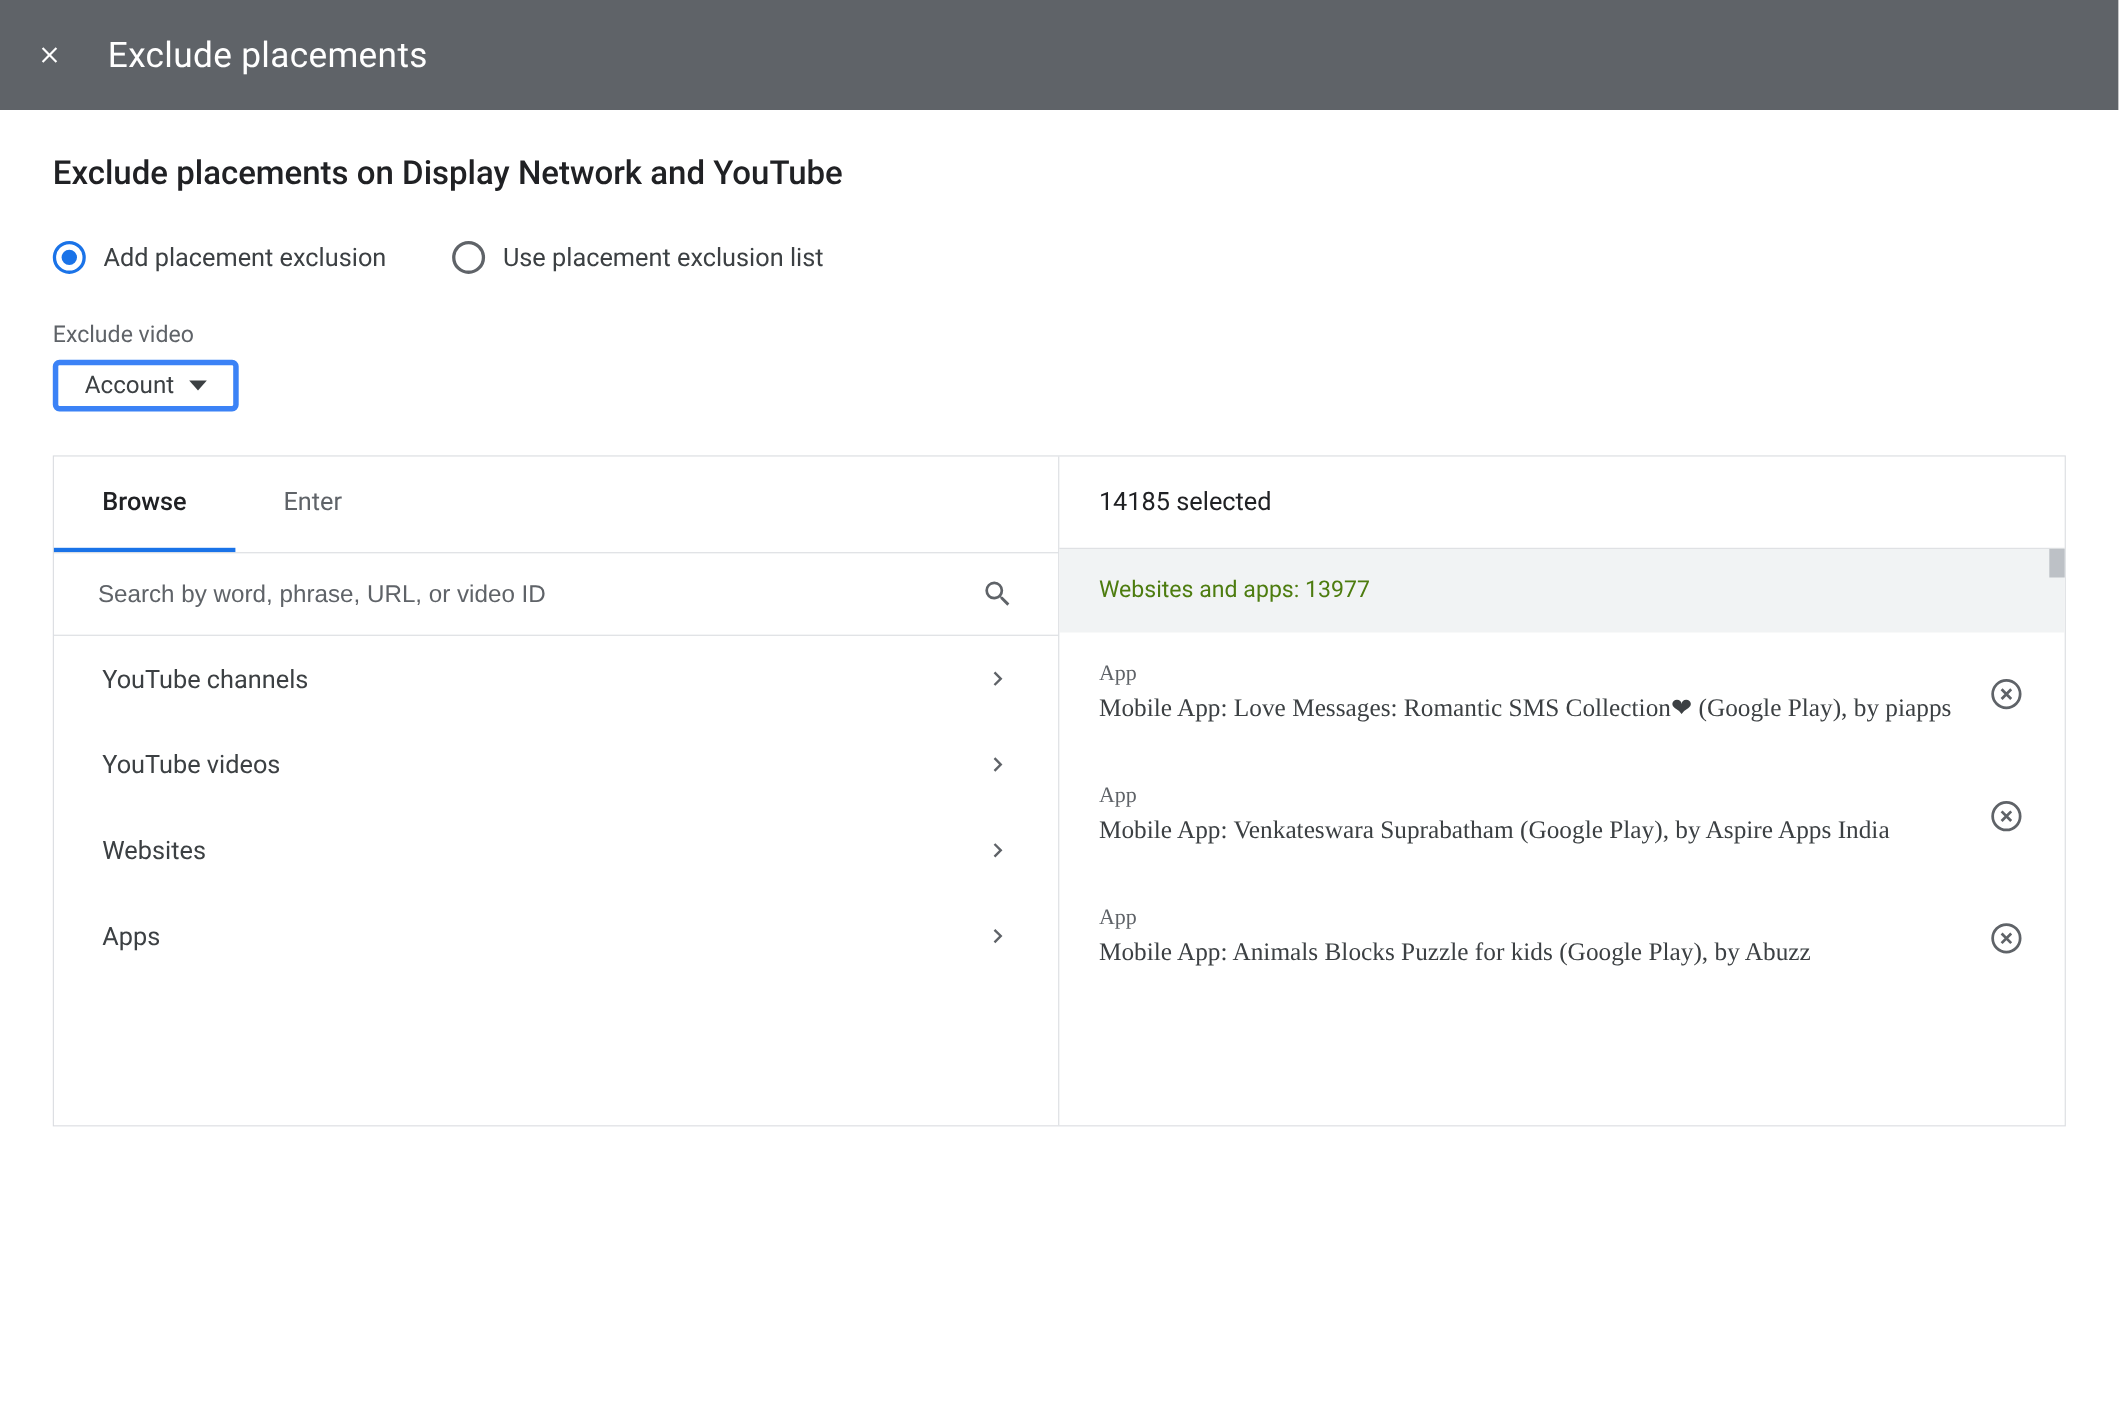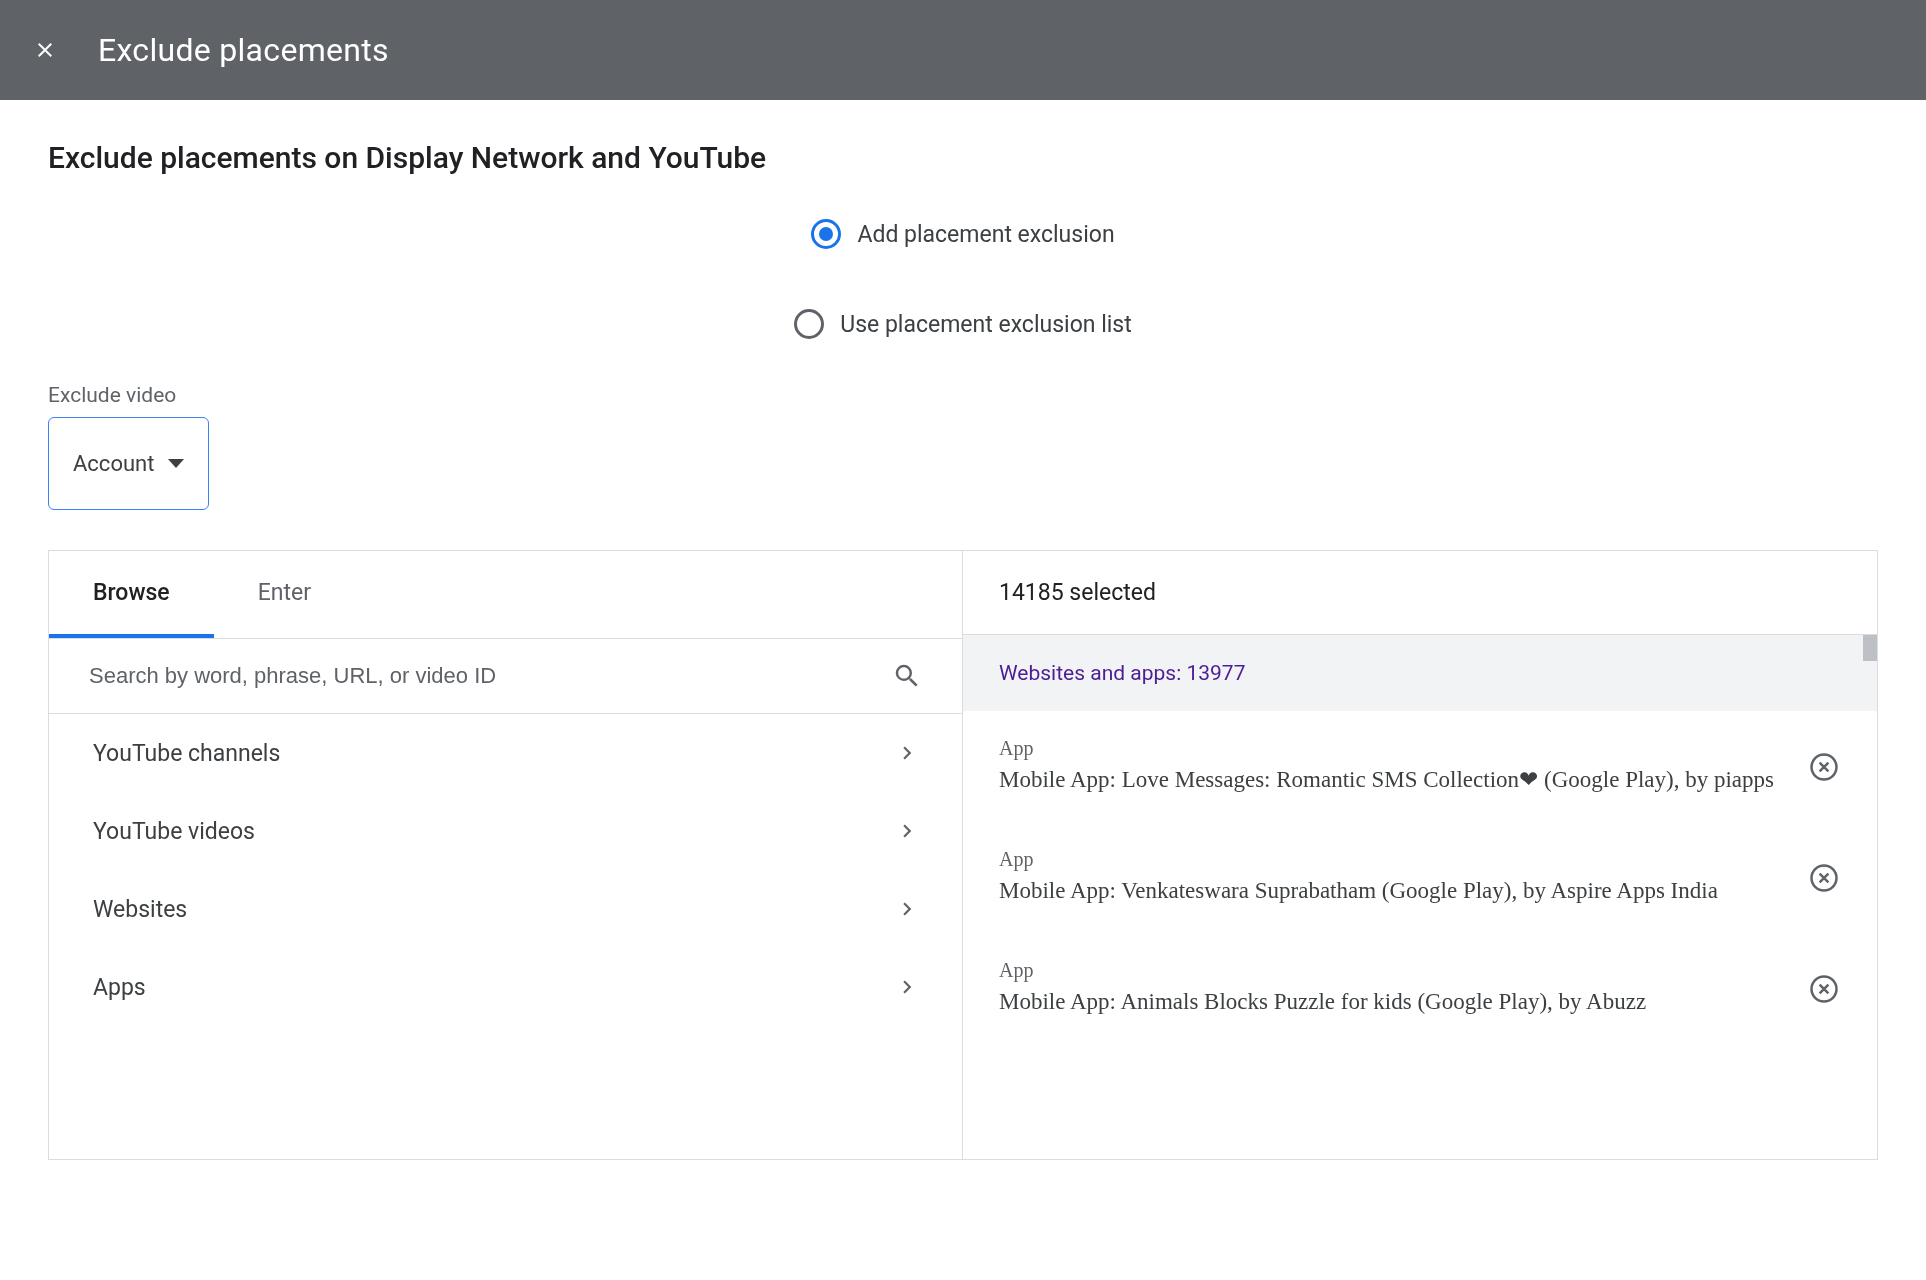--- a/index.html
+++ b/index.html
@@ -2,44 +2,44 @@
 <html><head>
 <meta charset="utf-8">
 <style>
 * { margin: 0; padding: 0; box-sizing: border-box; }
 body { font-family: Roboto, "Helvetica Neue", Arial, sans-serif; background: #fff; color: #3c4043; width: 1926px; }
 .header { background: #5f6368; color: #fff; height: 100px; display: flex; align-items: center; padding: 0 30px; gap: 38px; }
 .header .close { width: 30px; height: 30px; display:flex; align-items:center; justify-content:center; cursor:pointer; }
 .header h1 { font-size: 32px; font-weight: 400; letter-spacing: .3px; }
 .content { padding: 40px 48px; }
 .section-title { font-size: 30px; font-weight: 500; color: #202124; margin-bottom: 44px; }
-.radio-row { display:flex; gap:60px; align-items:center; margin-bottom: 44px; flex-direction: column; }
+.radio-row { display:flex; gap:60px; align-items:center; margin-bottom: 44px; }
 .radio { display:flex; align-items:center; gap:16px; font-size:23px; color:#3c4043; cursor:pointer; }
 .radio .outer { width:30px; height:30px; border-radius:50%; display:flex; align-items:center; justify-content:center; }
 .radio.selected .outer { border:3px solid #1a73e8; }
 .radio.selected .inner { width:14px; height:14px; border-radius:50%; background:#1a73e8; }
 .radio.unselected .outer { border:3px solid #5f6368; }
 .exclude-label { font-size:21px; color:#5f6368; margin-bottom:10px; }
-.dropdown { display:inline-flex; align-items:center; gap:14px; border:1px solid #3b82f6; border-radius:6px; padding:33px 24px; font-size:22px; color:#3c4043; cursor:pointer; background:#fff; }
+.dropdown { display:inline-flex; align-items:center; gap:14px; border:5px solid #3b82f6; border-radius:6px; padding:6px 24px; font-size:22px; color:#3c4043; cursor:pointer; background:#fff; }
 .dropdown .caret { width:0; height:0; border-left:8px solid transparent; border-right:8px solid transparent; border-top:9px solid #3c4043; }
 .panel-wrap { margin-top:40px; border:1px solid #dadce0; display:flex; height:610px; }
 .left-panel { width:50%; border-right:1px solid #dadce0; display:flex; flex-direction:column; }
 .tabs { display:flex; }
 .tab { padding:28px 44px; font-size:23px; color:#5f6368; cursor:pointer; border-bottom:4px solid transparent; }
 .tab.active { color:#202124; font-weight:500; border-bottom-color:#1a73e8; }
 .tabs-row-border { height:1px; background:#dadce0; }
 .search-row { display:flex; align-items:center; justify-content:space-between; padding:22px 40px; font-size:22px; color:#5f6368; border-bottom:1px solid #dadce0; }
 .search-row input { border:none; outline:none; font-size:22px; color:#ec4899; flex:1; }
 .search-row input::placeholder { color:#5f6368; }
 .browse-list { flex:1; overflow:auto; }
 .browse-item { display:flex; align-items:center; justify-content:space-between; padding:24px 40px 24px 44px; font-size:23px; color:#3c4043; cursor:pointer; }
 .chevron { width:30px; height:30px; display:flex; align-items:center; justify-content:center; color:#5f6368; }
 .right-panel { width:50%; display:flex; flex-direction:column; position:relative; }
 .selected-header { padding:28px 36px; font-size:23px; color:#202124; border-bottom:1px solid #dadce0; }
-.group-header { background:#f1f3f4; padding:26px 36px; font-size:21px; color:#4c1d95; }
+.group-header { background:#f1f3f4; padding:26px 36px; font-size:21px; color:#4d7c0f; }
 .items { flex:1; overflow:auto; position:relative;font-family:Liberation Serif, serif; }
 .item { display:flex; justify-content:space-between; align-items:center; padding:26px 36px; gap:20px; }
 .item .text { flex:1; }
 .item .type { font-size:20px; color:#5f6368; margin-bottom:4px; }
 .item .name { font-size:23px; color:#3c4043; line-height:1.4; }
 .remove { width:34px; height:34px; display:flex; align-items:center; justify-content:center; cursor:pointer; color:#5f6368; flex-shrink:0; }
 .scrollbar-indicator { position:absolute; right:0; top:0; width:14px; height:26px; background:#bdc1c6; }
 svg { display:block; }
 </style>
 </head>

